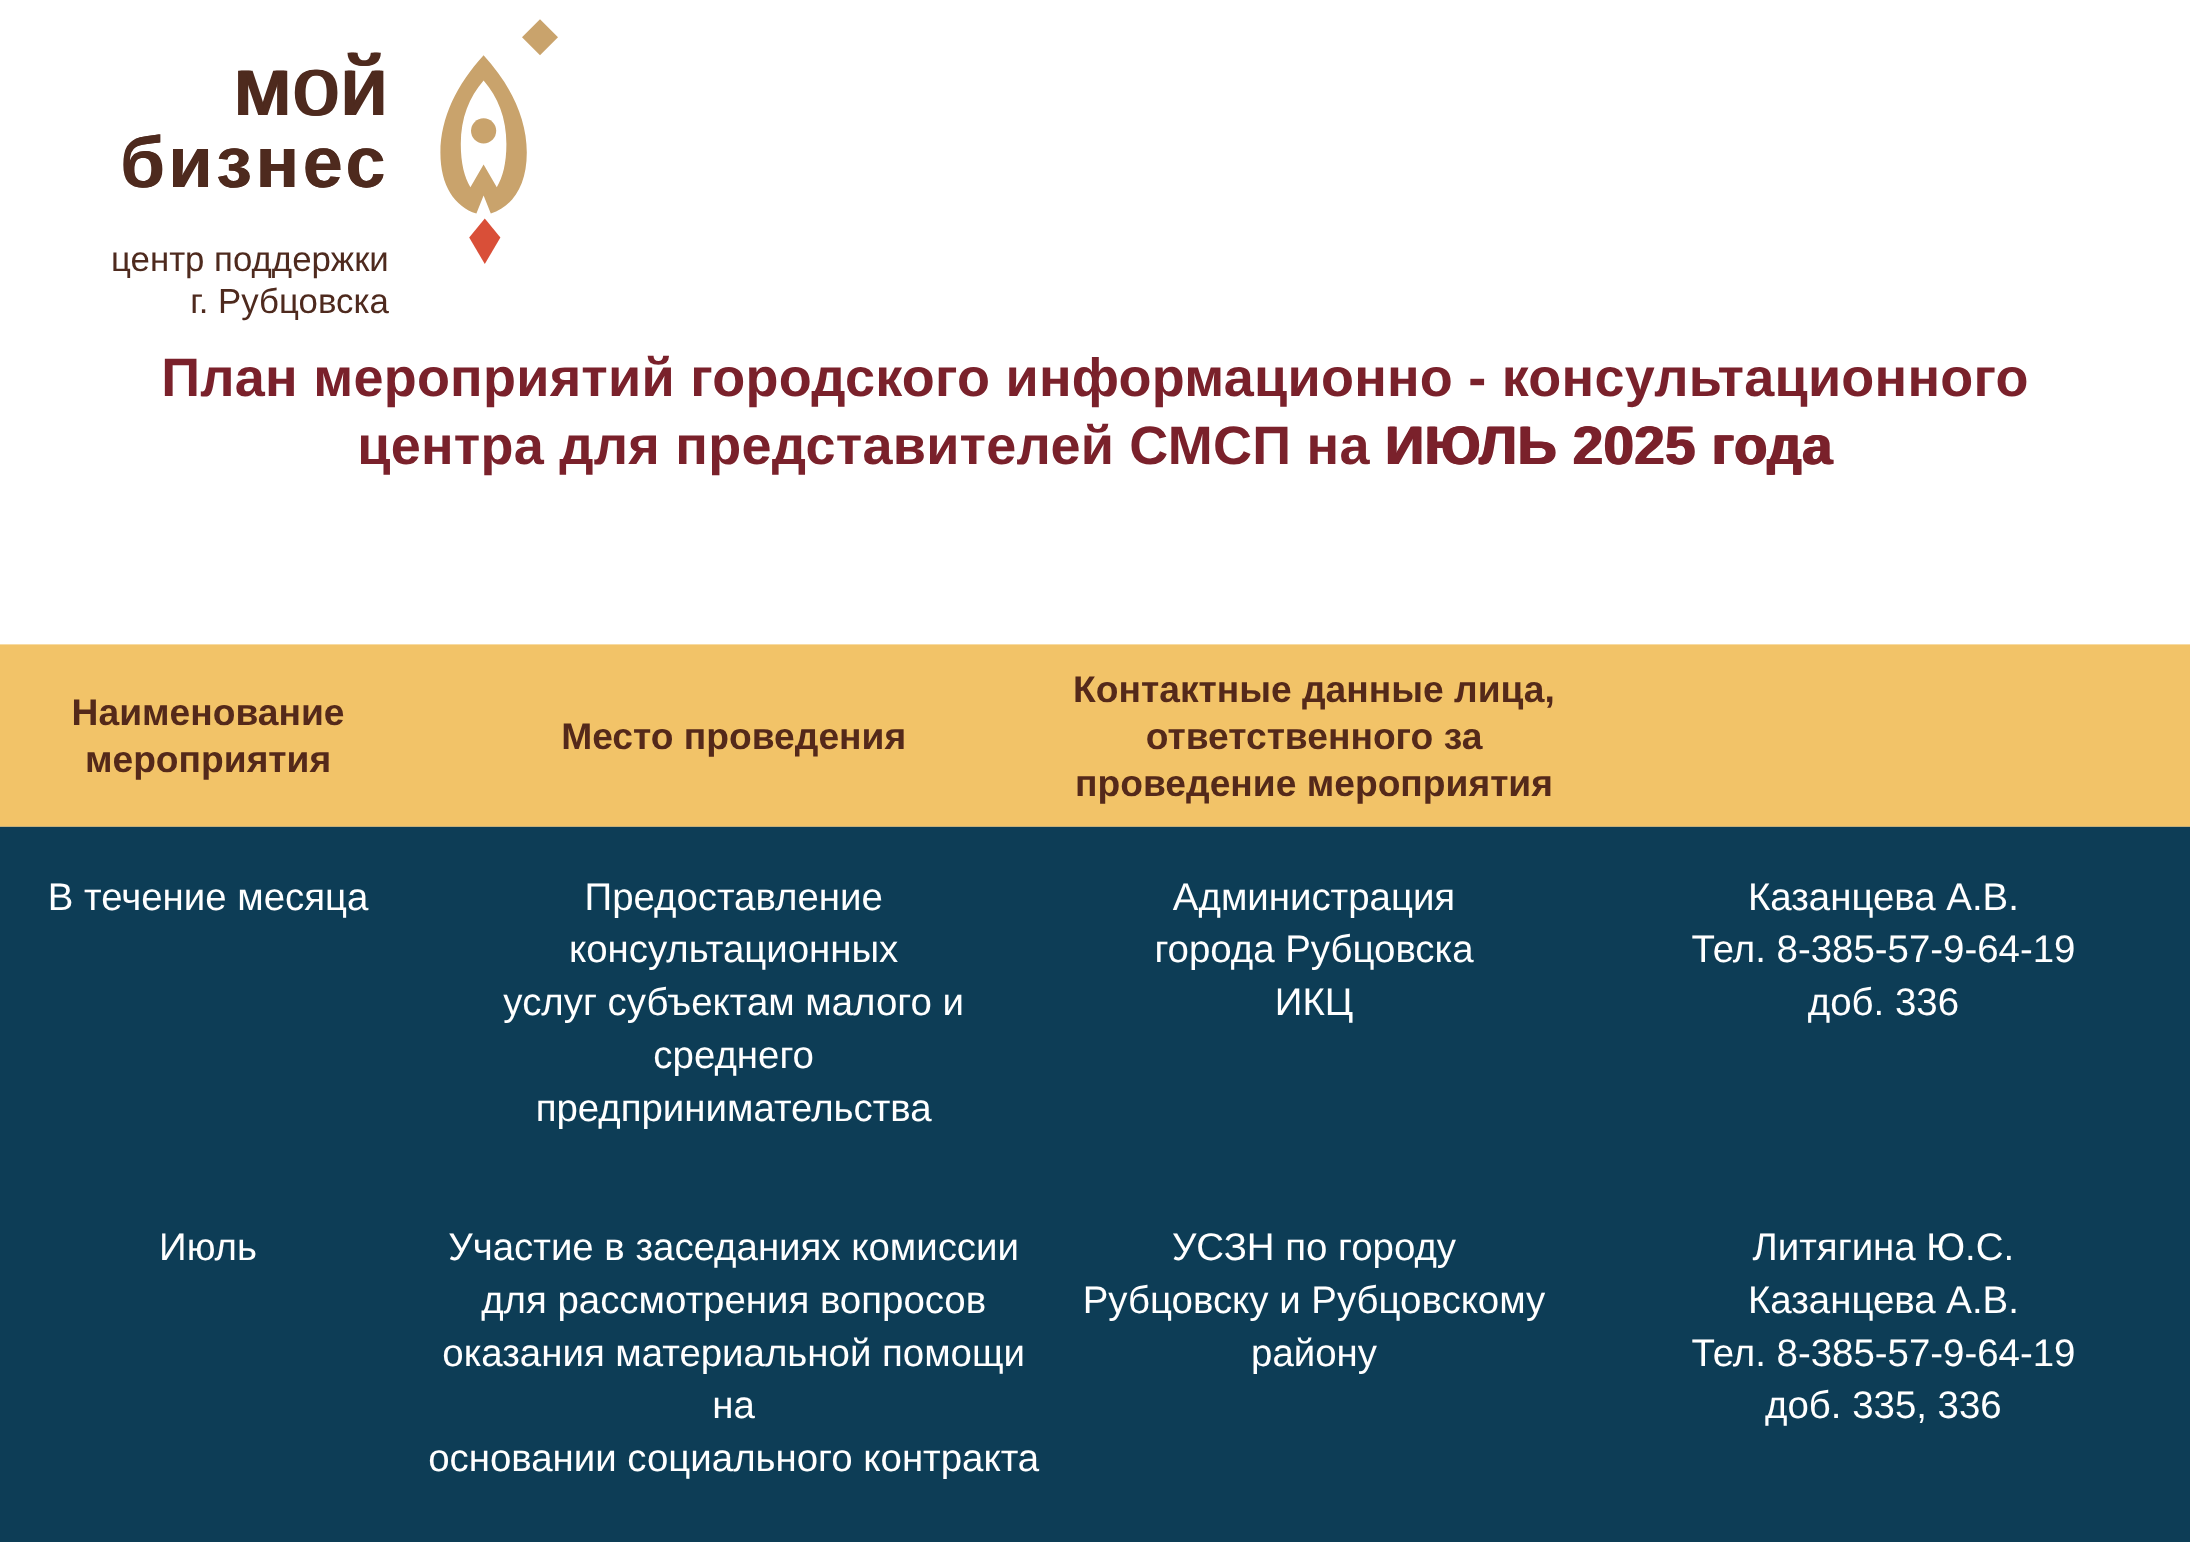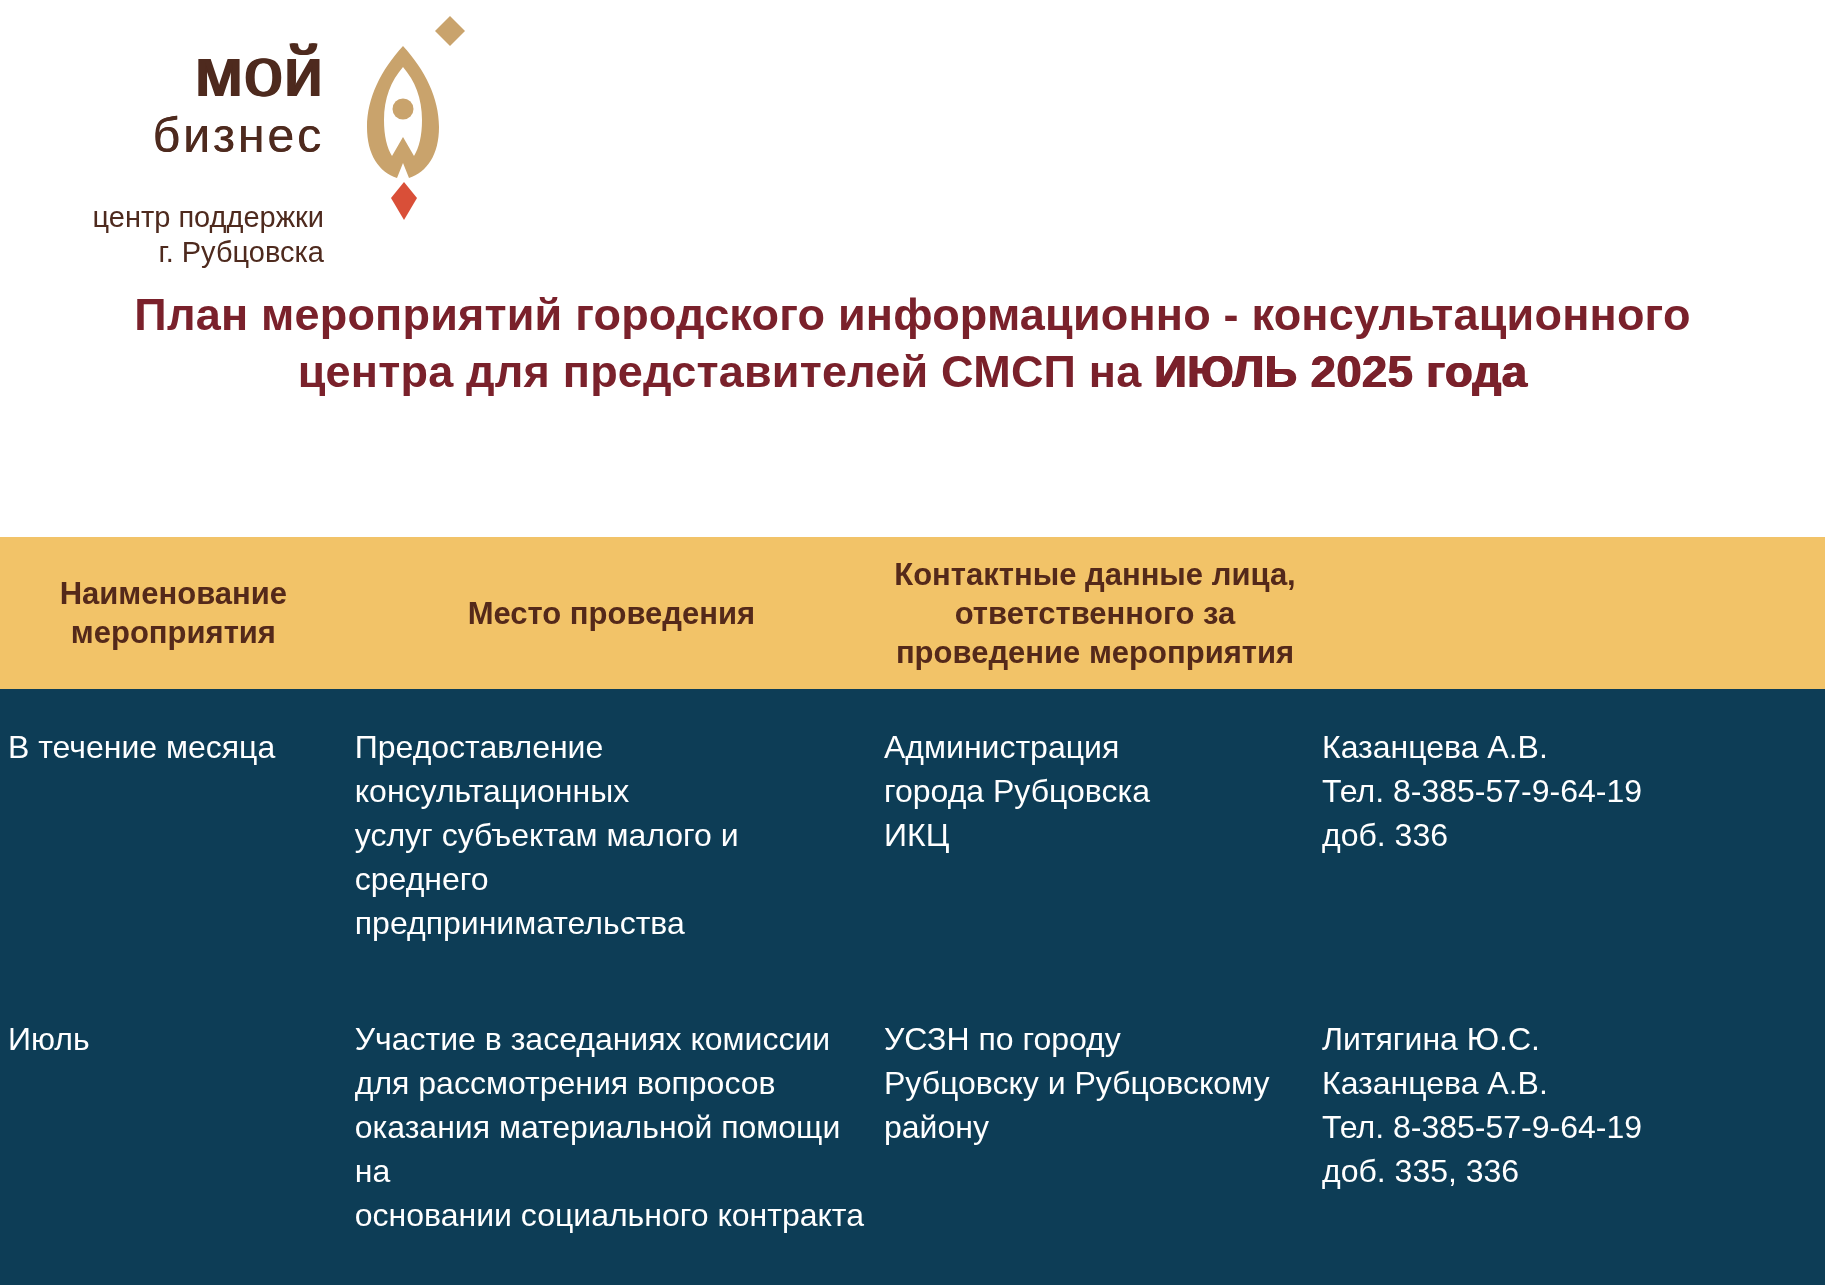--- a/index.html
+++ b/index.html
@@ -30,22 +30,22 @@
     color:var(--brand-brown);
   }
   .brand-top{
     font-size:70px;
     font-weight:normal;
     line-height:72px;
     letter-spacing:1px;
     text-shadow:1.3px 0 0 currentColor,-1.3px 0 0 currentColor;
   }
   .brand-bottom{
-    font-size:48px;
-    font-weight:normal;
+    font-size:60px;
+    font-weight:bold;
     line-height:64px;
     letter-spacing:3px;
     margin-top:-4px;
     text-shadow:.5px 0 0 currentColor;
   }
   .brand-sub{
     margin-top:32px;
     font-size:29px;
     line-height:35px;
     font-weight:normal;
@@ -97,20 +97,21 @@
     flex:1 1 auto;
     background:var(--body-bg);
     color:var(--body-fg);
     font-size:32px;
     line-height:44px;
   }
   .trow{
     display:grid;
     grid-template-columns:19% 29% 24% 28%;
     align-items:start;
+    text-align:center;
     padding:36px 0;
   }
   .cell,.hcell{
     white-space:pre-line;
     padding:0 8px;
   }
 </style>
 </head>
 <body>
 

